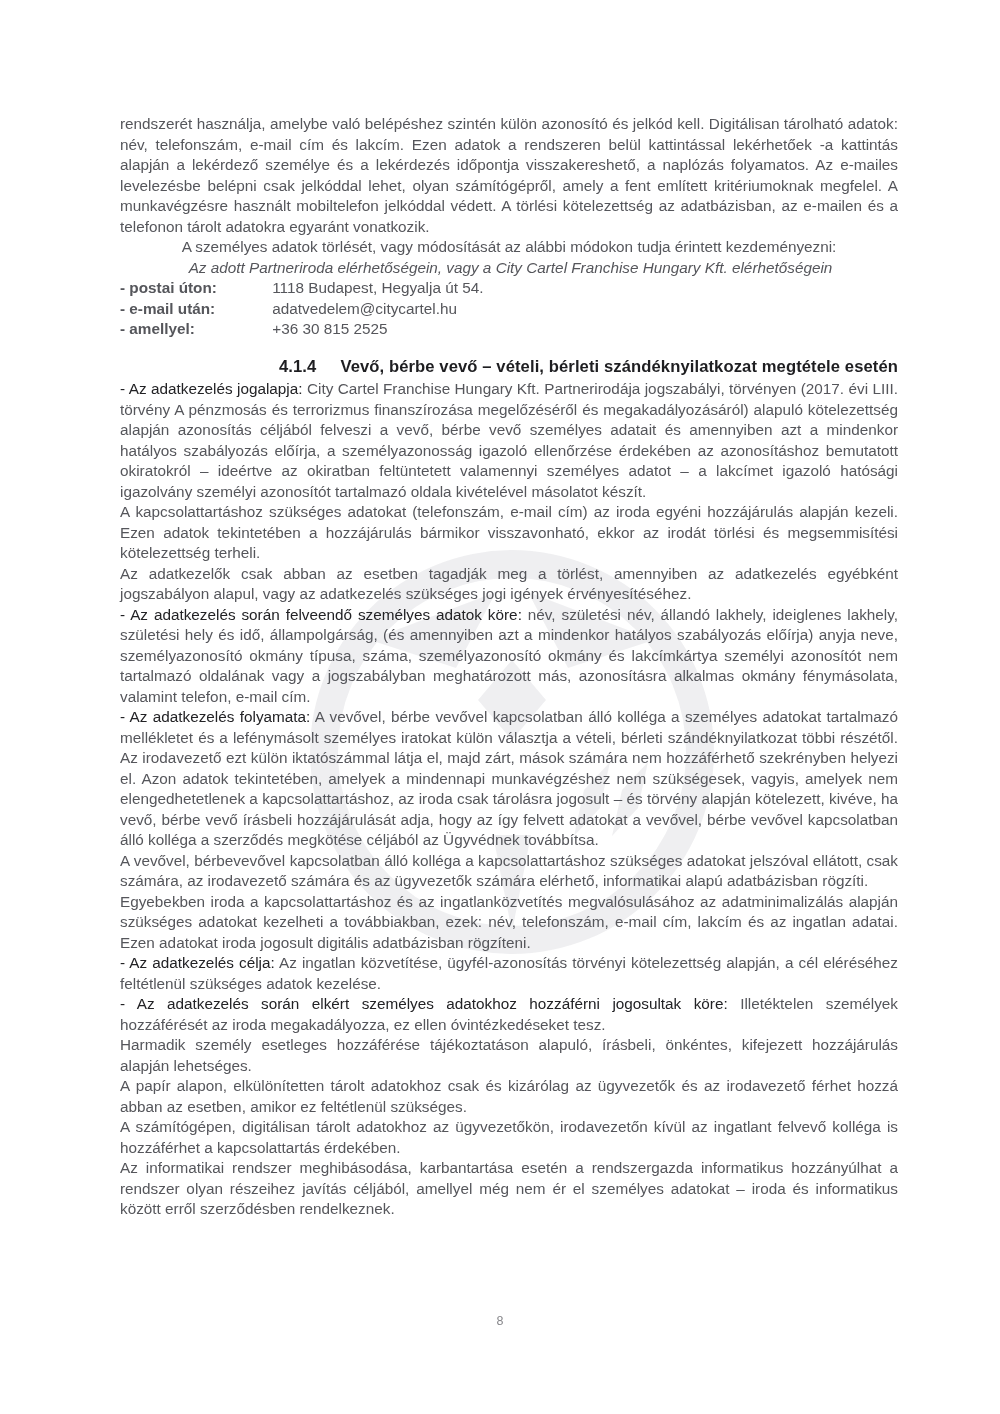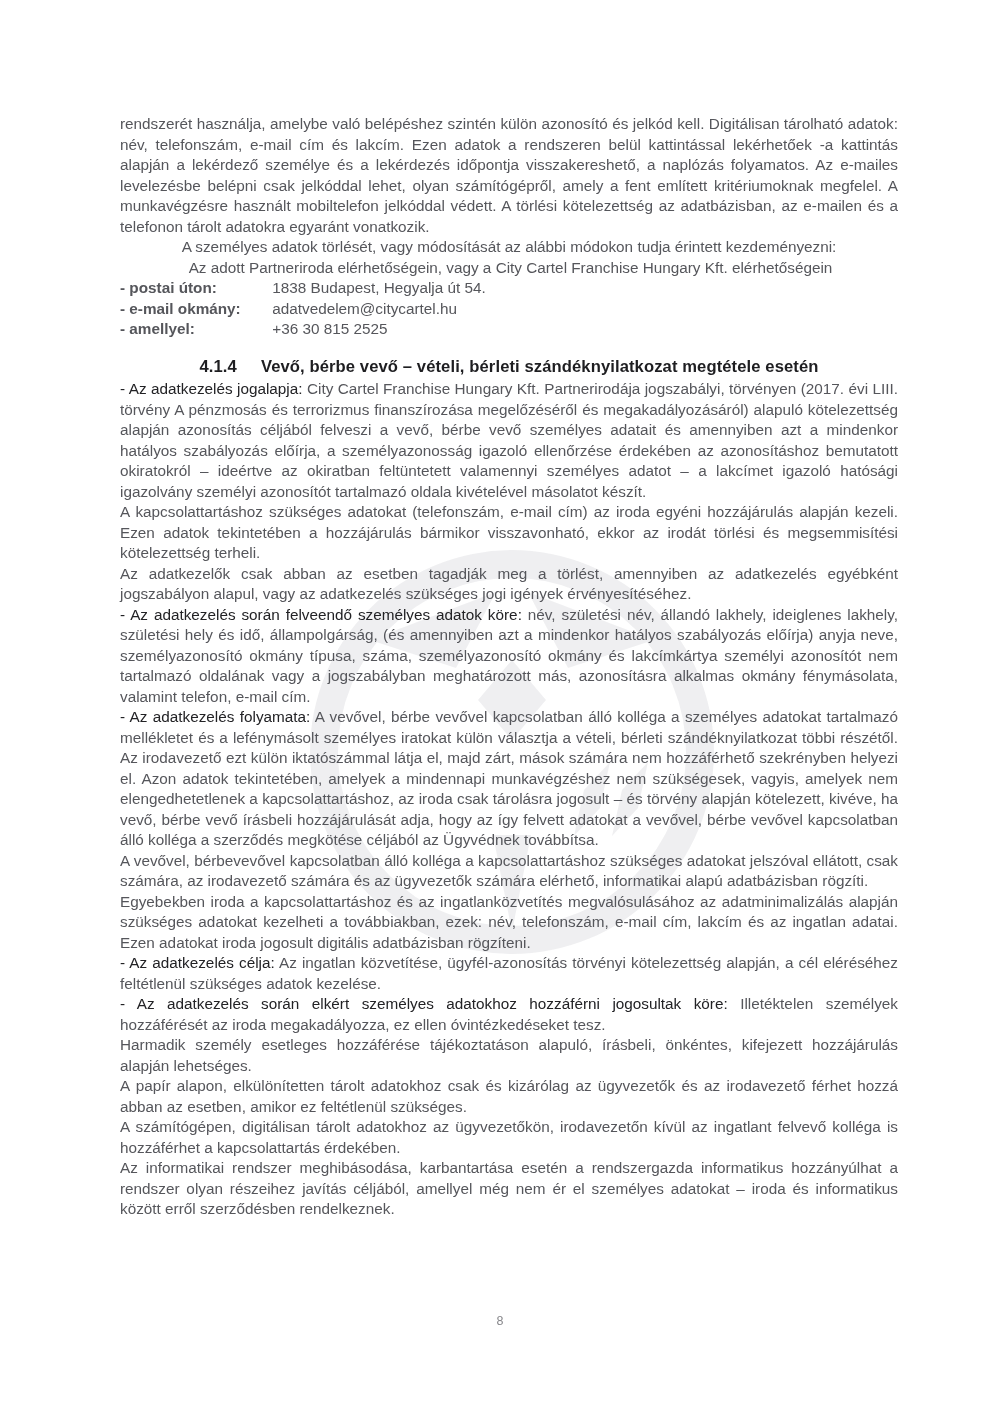--- a/index.html
+++ b/index.html
@@ -24,32 +24,32 @@
     left: 120px;
     top: 114px;
     width: 778px;
     font-size: 15.3px;
     line-height: 20.5px;
     color: #55565b;
     z-index: 2;
   }
   .content p { margin: 0; text-align: justify; }
   .content p.left { text-align: center; }
-  .indented { padding-left: 3px; }
+  .indented { padding-left: 3px; font-style: italic; }
   .lead { font-weight: 400; color: #222225; }
   .contact-row { text-align: left; }
   .contact-label { display: inline-block; width: 148px; font-weight: bold; }
   .contact-value { display: inline-block; }
   .heading {
     margin: 17px 0 2px 0;
     font-size: 16.6px;
     font-weight: 700;
     color: #1e1e21;
     letter-spacing: 0.1px;
-    text-align: center;
+    text-align: right;
   }
   .heading .h-num { display: inline-block; margin-right: 24px; }
   .page-number {
     position: absolute;
     top: 1314px;
     left: 0;
     width: 100%;
     text-align: center;
     font-size: 12.5px;
     color: #87878b;
@@ -77,24 +77,24 @@
   <div class="content">
 
     <p>rendszerét használja, amelybe való belépéshez szintén külön azonosító és jelkód kell. Digitálisan tárolható adatok: név, telefonszám, e-mail cím és lakcím. Ezen adatok a rendszeren belül kattintással lekérhetőek -a kattintás alapján a lekérdező személye és a lekérdezés időpontja visszakereshető, a naplózás folyamatos. Az e-mailes levelezésbe belépni csak jelkóddal lehet, olyan számítógépről, amely a fent említett kritériumoknak megfelel. A munkavégzésre használt mobiltelefon jelkóddal védett. A törlési kötelezettség az adatbázisban, az e-mailen és a telefonon tárolt adatokra egyaránt vonatkozik.</p>
 
     <p class="left">A személyes adatok törlését, vagy módosítását az alábbi módokon tudja érintett kezdeményezni:</p>
 
     <p class="left indented">Az adott Partneriroda elérhetőségein, vagy a City Cartel Franchise Hungary Kft. elérhetőségein</p>
 
     <p class="contact-row">
       <span class="contact-label">- postai úton:</span>
-      <span class="contact-value">1838 Budapest, Hegyalja út 54.</span>
+      <span class="contact-value">1118 Budapest, Hegyalja út 54.</span>
     </p>
     <p class="contact-row">
-      <span class="contact-label">- e-mail okmány:</span>
+      <span class="contact-label">- e-mail után:</span>
       <span class="contact-value">adatvedelem@citycartel.hu</span>
     </p>
     <p class="contact-row">
       <span class="contact-label">- amellyel:</span>
       <span class="contact-value">+36 30 815 2525</span>
     </p>
 
     <div class="heading">
       <span class="h-num">4.1.4</span><span>Vevő, bérbe vevő – vételi, bérleti szándéknyilatkozat megtétele esetén</span>
     </div>

